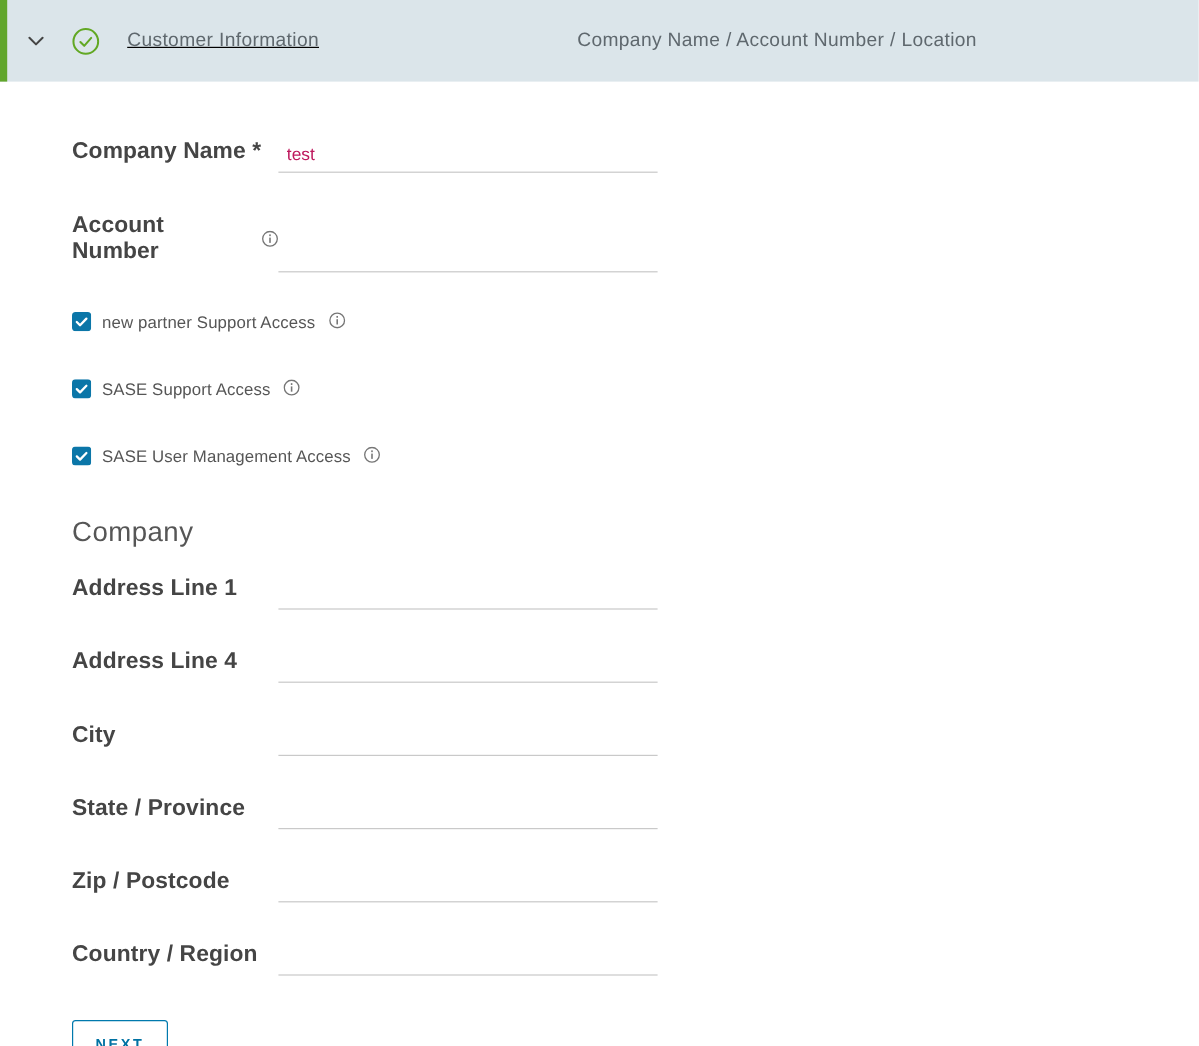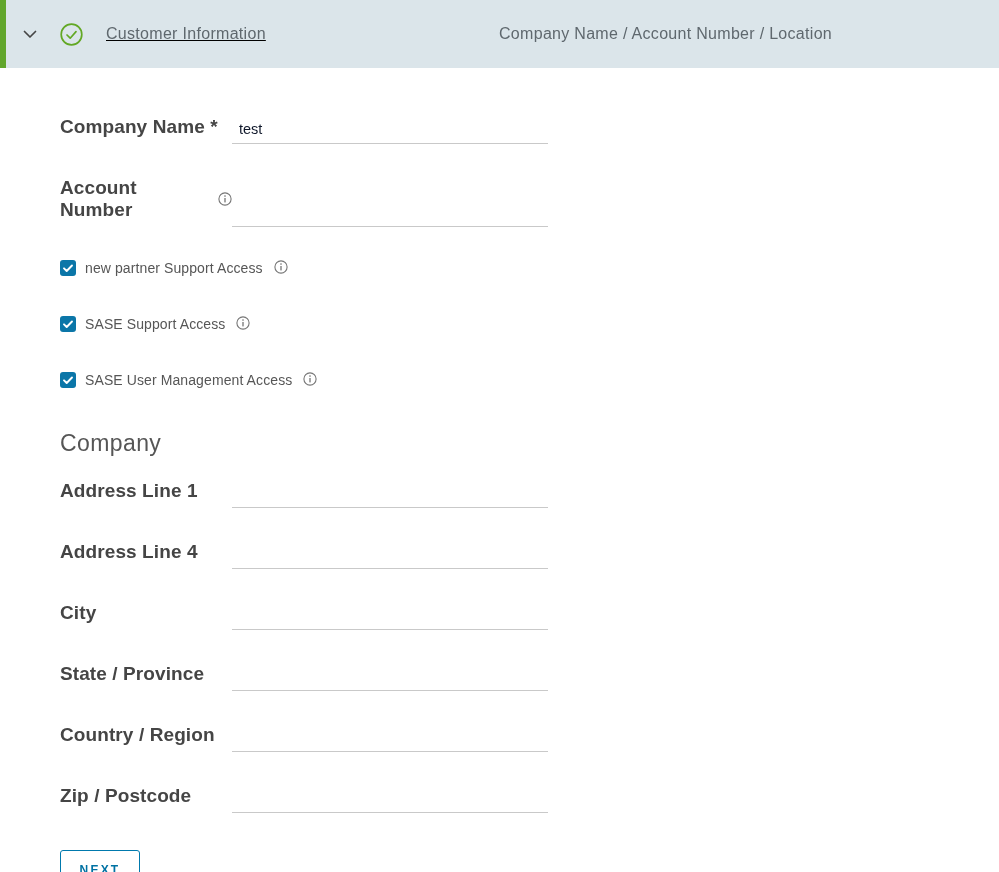--- a/index.html
+++ b/index.html
@@ -26,21 +26,21 @@
   .chevron-wrap { margin-left: 17px; display: flex; align-items: center; }
   .check-wrap { margin-left: 23px; display: flex; align-items: center; }
   .accordion-title {
     margin-left: 23px;
     font-size: 16px;
     color: #5f686e;
     letter-spacing: 0.3px;
   }
   .accordion-summary {
     position: absolute;
-    left: 493px;
+    left: 475px;
     top: 50%;
     transform: translateY(-50%);
     font-size: 16px;
     color: #5f686e;
     letter-spacing: 0.3px;
     white-space: nowrap;
   }
 
   
   .form-body { padding: 48px 0 0 60px; }
@@ -58,21 +58,21 @@
     letter-spacing: 0.1px;
   }
   .text-input {
     width: 316px;
     height: 27px;
     border: none;
     border-bottom: 1px solid #c9c9c9;
     background: transparent;
     font-family: "Liberation Sans", sans-serif;
     font-size: 14.5px;
-    color: #0f172a;
+    color: #be185d;
     padding: 0 0 3px 7px;
     outline: none;
     border-radius: 0;
   }
 
   
   .checkbox-section { margin-top: 0; }
   .checkbox-row { display: flex; align-items: flex-start; height: 20px; margin-bottom: 36px; }
   .checkbox-box {
     width: 16px; height: 16px;
@@ -244,30 +244,30 @@
 
     <div class="field-row">
       <label class="field-label">
         <span>State / Province</span>
       </label>
       <input class="text-input" type="text" value="" style="">
     </div>
 
     <div class="field-row">
       <label class="field-label">
+        <span>Zip / Postcode</span>
+      </label>
+      <input class="text-input" type="text" value="" style="">
+    </div>
+
+    <div class="field-row">
+      <label class="field-label">
         <span>Country / Region</span>
       </label>
       <input class="text-input" type="text" value="" style="">
     </div>
 
-    <div class="field-row">
-      <label class="field-label">
-        <span>Zip / Postcode</span>
-      </label>
-      <input class="text-input" type="text" value="" style="">
-    </div>
-
   </div>
 
   
   <button class="next-btn">NEXT</button>
 
 </div>
 
 </body></html>

